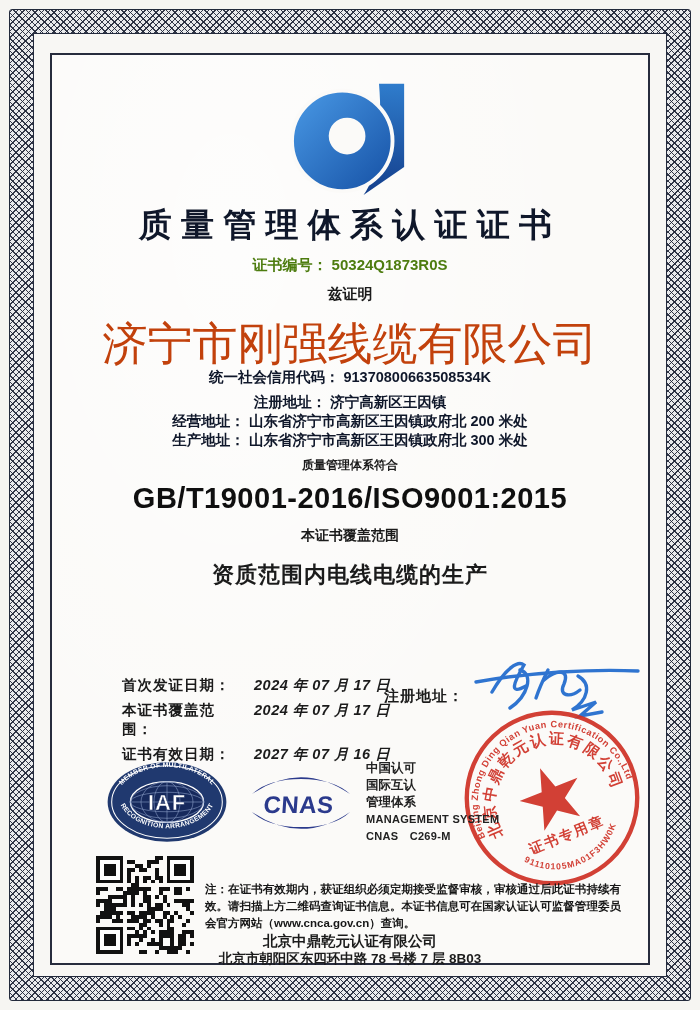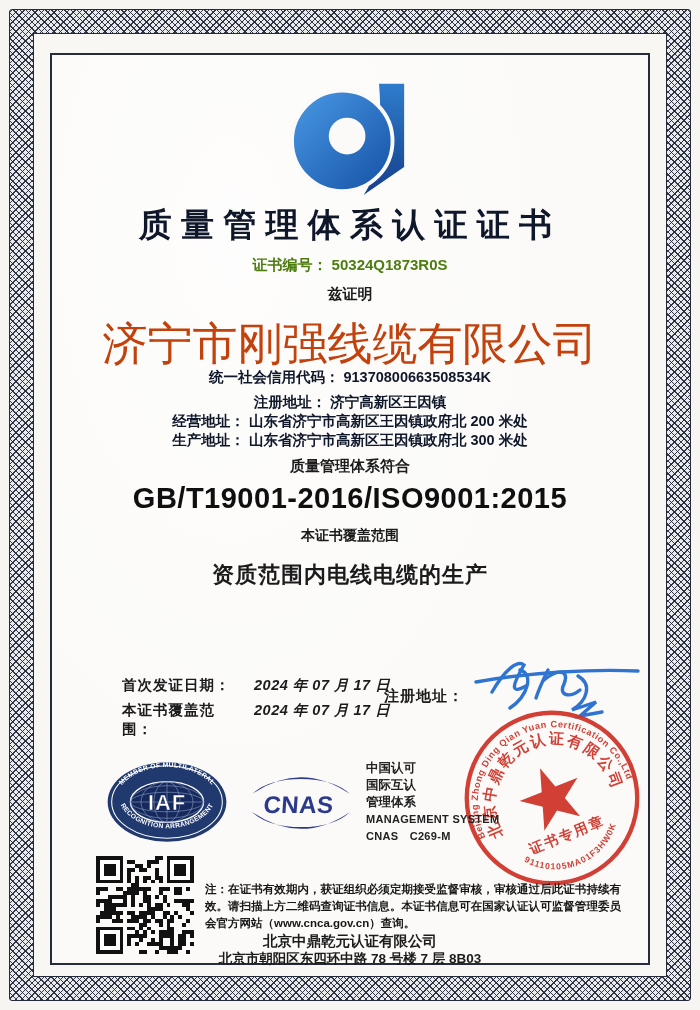--- a/index.html
+++ b/index.html
@@ -31,21 +31,21 @@
       radial-gradient(ellipse at 30% 20%, rgba(255,255,255,.6), transparent 60%),
       #fbfaf8;
   }
   
   .ctr{position:absolute;left:60px;right:60px;text-align:center;}
   .title{font-size:33px;font-weight:900;letter-spacing:.28em;color:#0f172a;}
   .certno{font-size:15px;font-weight:600;color:#4d7c0f;}
   .certify{font-size:15px;font-weight:700;}
   .company{font-size:45px;font-weight:400;color:#c2410c;}
   .meta{font-size:14.5px;font-weight:700;color:#0f172a;}
-  .conform{font-size:15px;font-weight:700;}
+  .conform{font-size:12px;font-weight:700;}
   .standard{font-size:29px;font-weight:800;letter-spacing:.5px;color:#0f0f0f;}
   .scopelab{font-size:14px;font-weight:700;}
   .scope{font-size:22px;font-weight:900;letter-spacing:1px;}
   
   .dates{position:absolute;left:122px;top:676px;}
   .date-row{display:flex;margin-bottom:6px;font-size:14.5px;font-weight:700;}
   .date-row .lab{width:118px;letter-spacing:1px;}
   .date-row .val{margin-left:14px;letter-spacing:.5px;font-style:italic;}
   .issuer{position:absolute;left:384px;top:687px;font-size:15px;font-weight:700;letter-spacing:1px;}
   
@@ -101,20 +101,24 @@
 <div class="ctr scope" style="top:560px;">资质范围内电线电缆的生产</div>
 
 <div class="dates">
   <div class="date-row">
     <span class="lab">首次发证日期：</span>
     <span class="val">2024 年 07 月 17 日</span>
   </div>
   <div class="date-row">
     <span class="lab">本证书覆盖范围：</span>
     <span class="val">2024 年 07 月 17 日</span>
+  </div>
+  <div class="date-row">
+    <span class="lab">证书有效日期：</span>
+    <span class="val">2027 年 07 月 16 日</span>
   </div>
 </div>
 
 <div class="issuer">注册地址：</div>
 
 <svg class="sig" viewBox="0 0 185 80">
   <g stroke="#2f74d0" stroke-width="3.4" fill="none" stroke-linecap="round">
     <path d="M14 42 C 70 32 130 29 176 31"></path>
     <path d="M30 52 C 44 28 56 20 62 25 C 52 42 46 56 64 46"></path>
     <path d="M58 30 C 72 34 66 56 48 68"></path>

